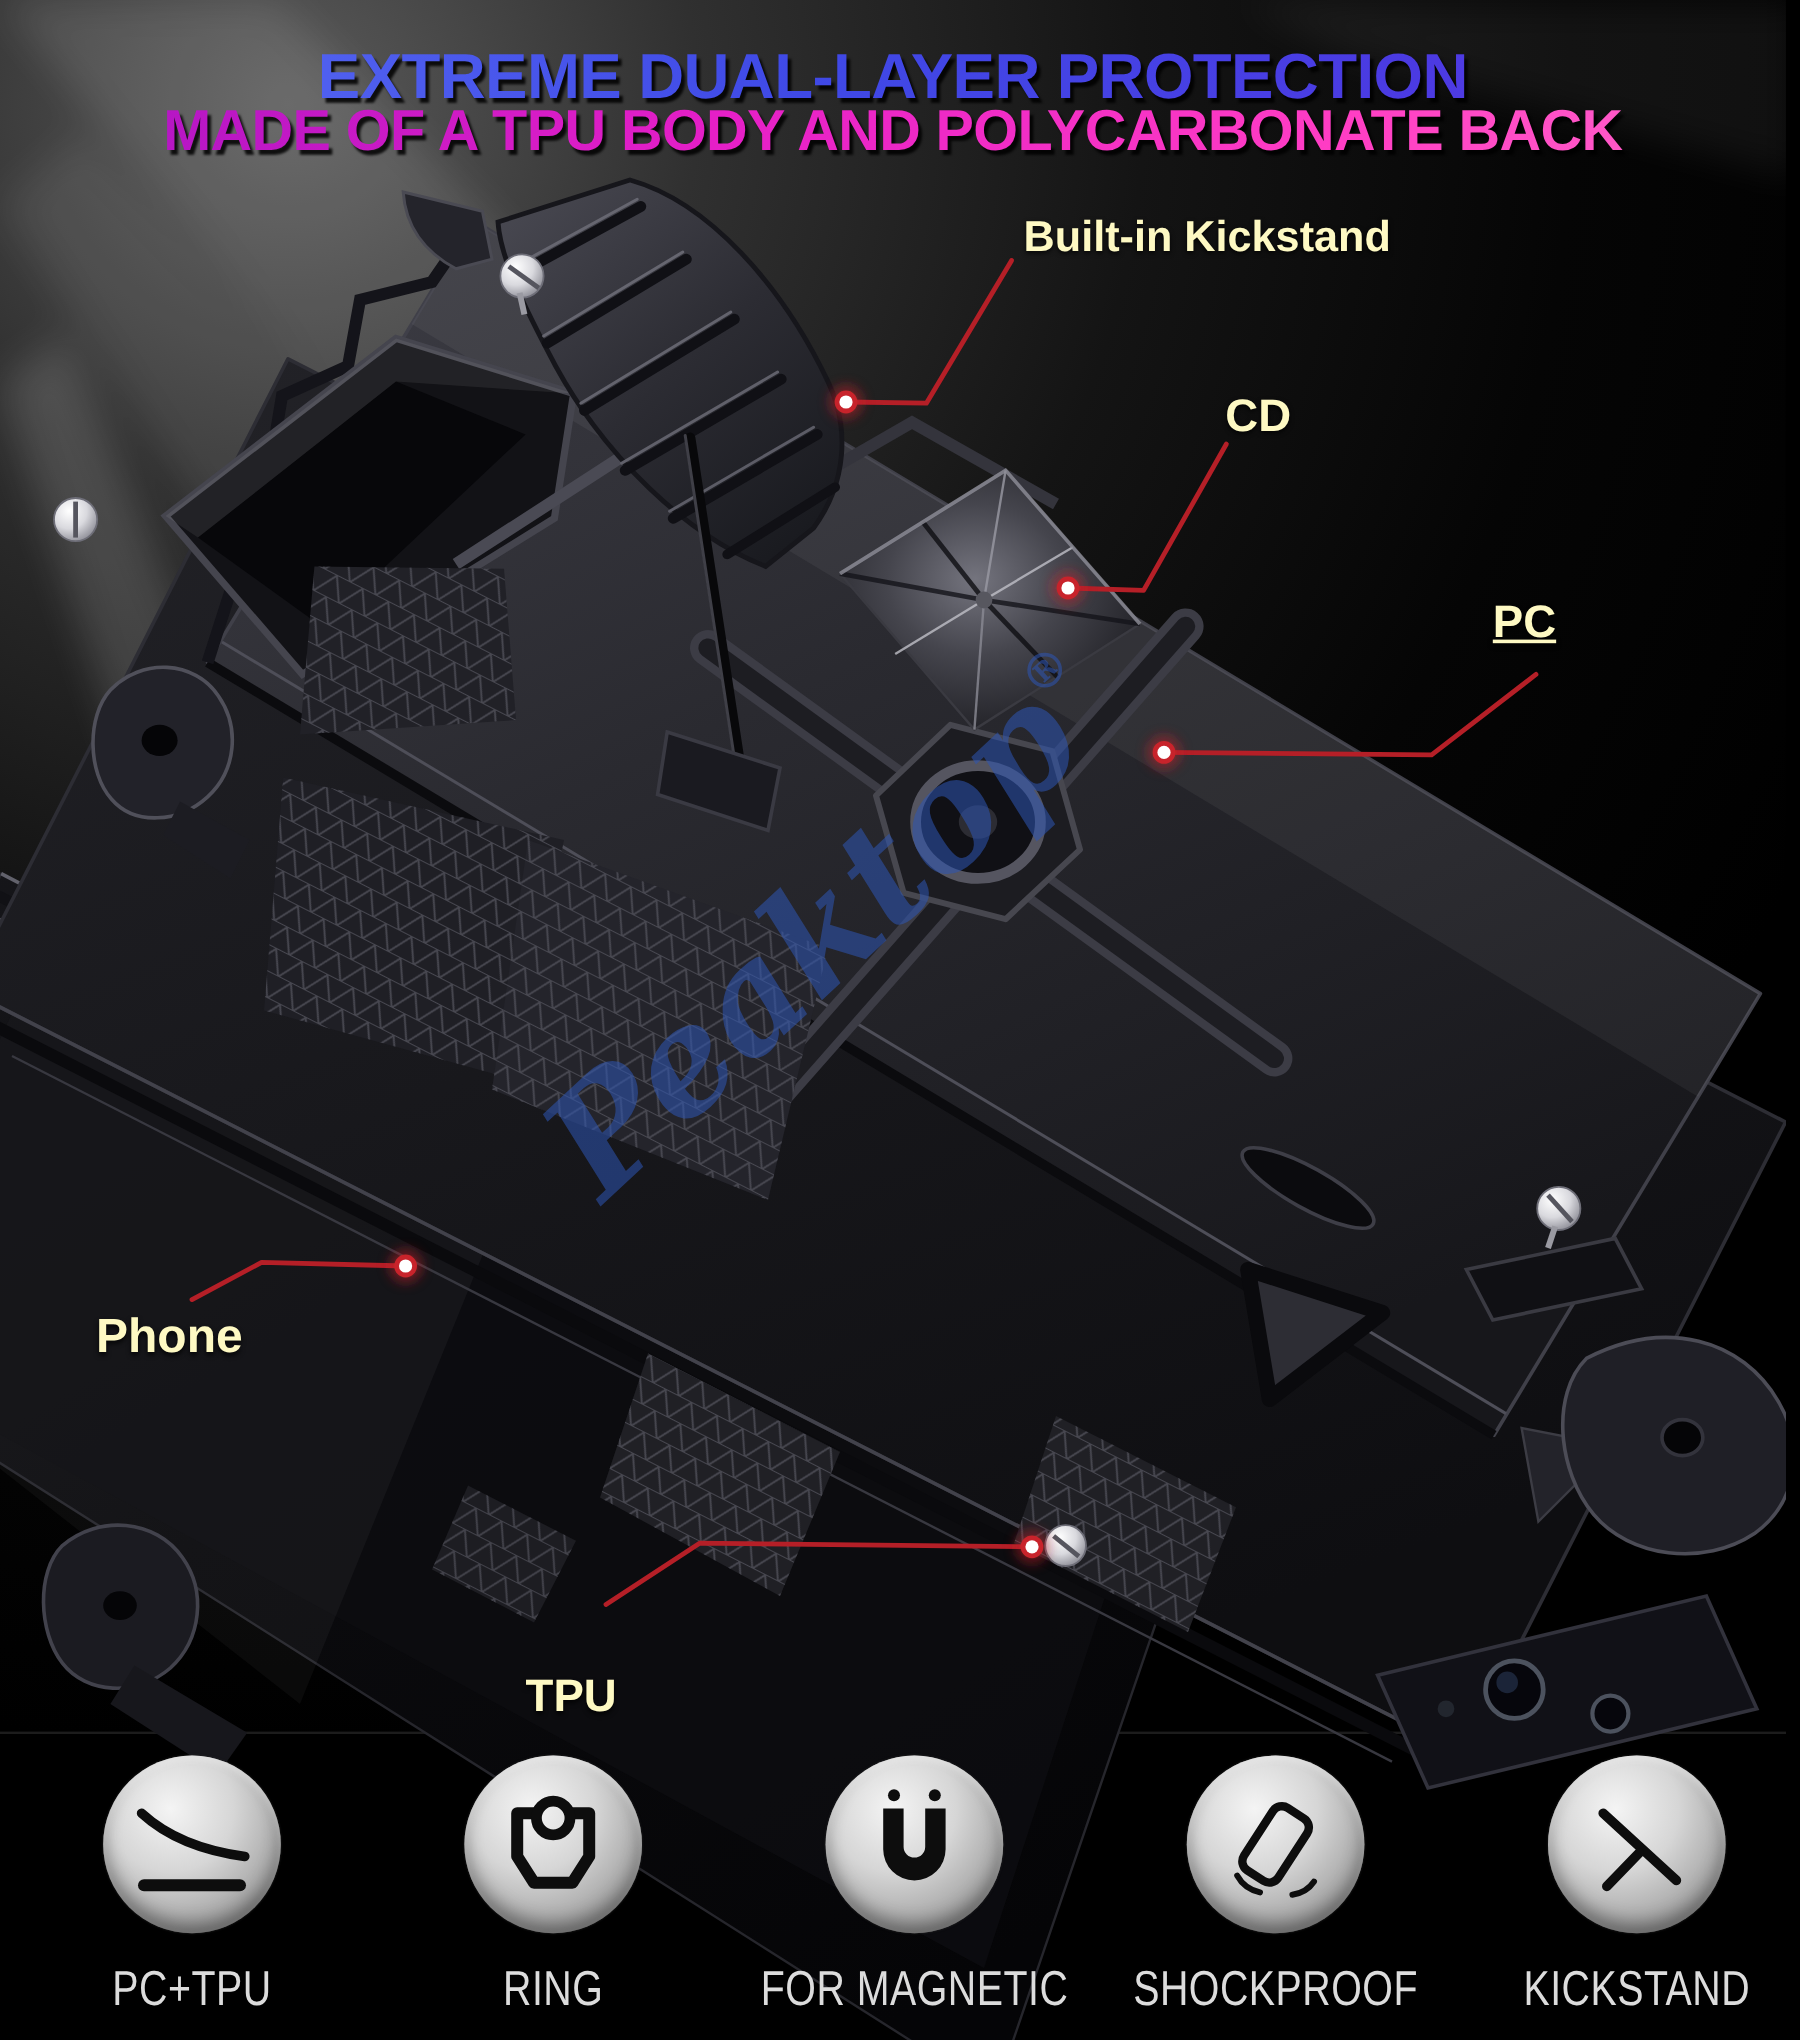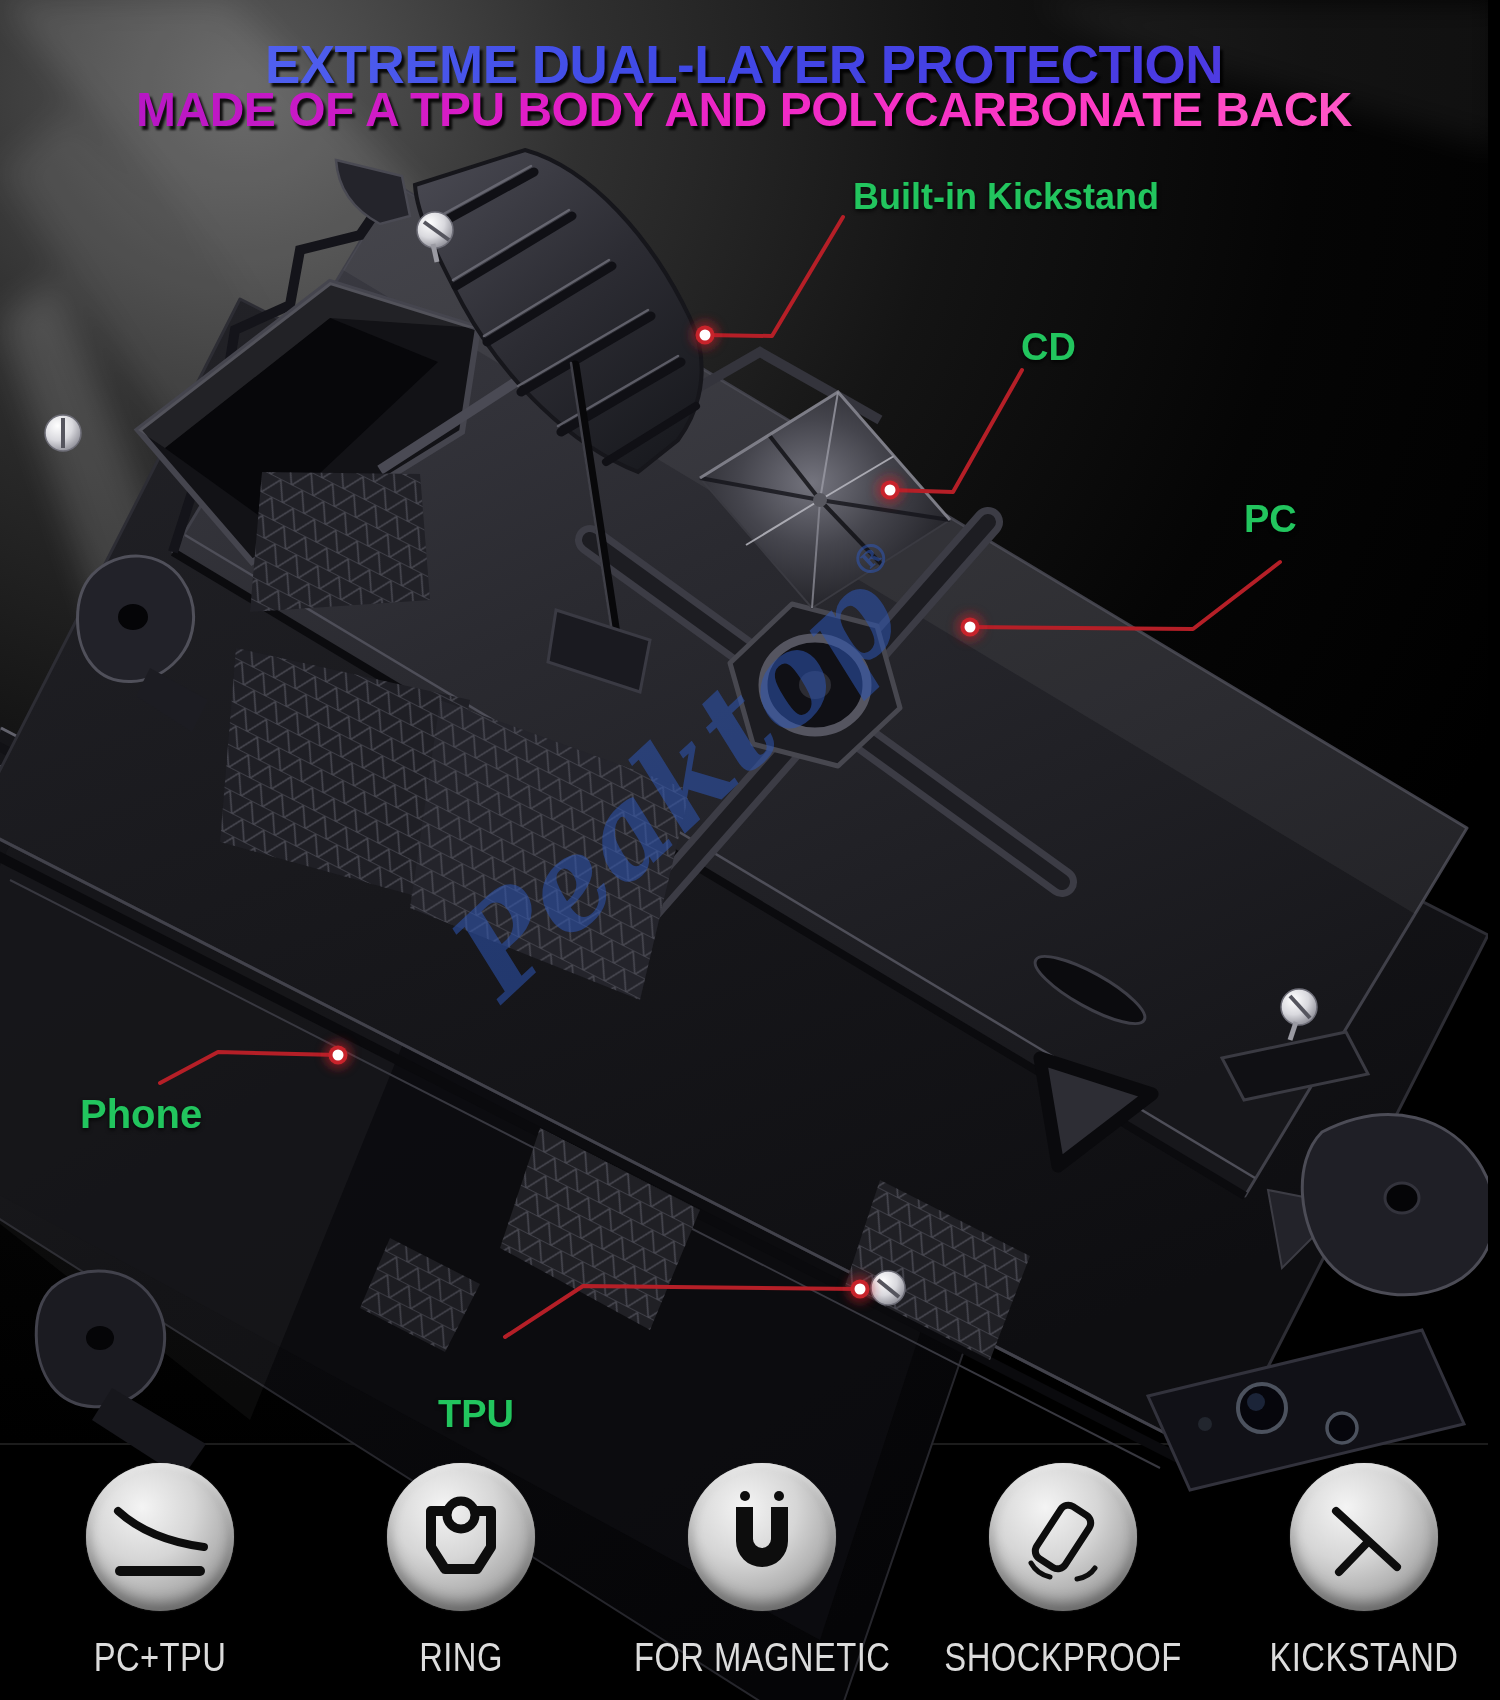--- a/index.html
+++ b/index.html
@@ -13,25 +13,25 @@
   .title-1{top:34px;font-size:53px;
            background:linear-gradient(90deg,#5a6ef4 0%,#3f49e6 45%,#4b3ae2 80%,#6a46e8 100%);
            -webkit-background-clip:text;background-clip:text;color:transparent;
            filter:drop-shadow(3px 4px 1px rgba(0,0,0,0.85));}
   .title-2{top:82px;font-size:48px;
            background:linear-gradient(90deg,#a914c4 0%,#e51fc7 40%,#ff3dc4 75%,#ff66c9 100%);
            -webkit-background-clip:text;background-clip:text;color:transparent;
            filter:drop-shadow(3px 4px 1px rgba(0,0,0,0.85));}
 
   
-  .callout-label{position:absolute;color:#22c55e;font-weight:700;z-index:6;white-space:nowrap;
+  .callout-label{position:absolute;color:#fef9c3;font-weight:700;z-index:6;white-space:nowrap;
                  text-shadow:0 2px 4px rgba(0,0,0,.8);}
   .cl-kickstand{left:853px;top:176px;font-size:36px;}
   .cl-cd{left:1021px;top:326px;font-size:38px;}
-  .cl-pc{left:1244px;top:498px;font-size:38px;}
+  .cl-pc{left:1244px;top:498px;font-size:38px;text-decoration:underline;}
   .cl-phone{left:80px;top:1092px;font-size:40px;}
   .cl-tpu{left:438px;top:1393px;font-size:38px;}
 
   
   .watermark{position:absolute;left:690px;top:770px;z-index:5;
              transform:translate(-50%,-50%) rotate(-43deg);
              font-family:"DejaVu Serif",serif;font-style:italic;font-weight:700;
              font-size:122px;color:rgba(45,85,181,0.55);white-space:nowrap;}
   .watermark sup{font-size:40px;vertical-align:60px;}
 

